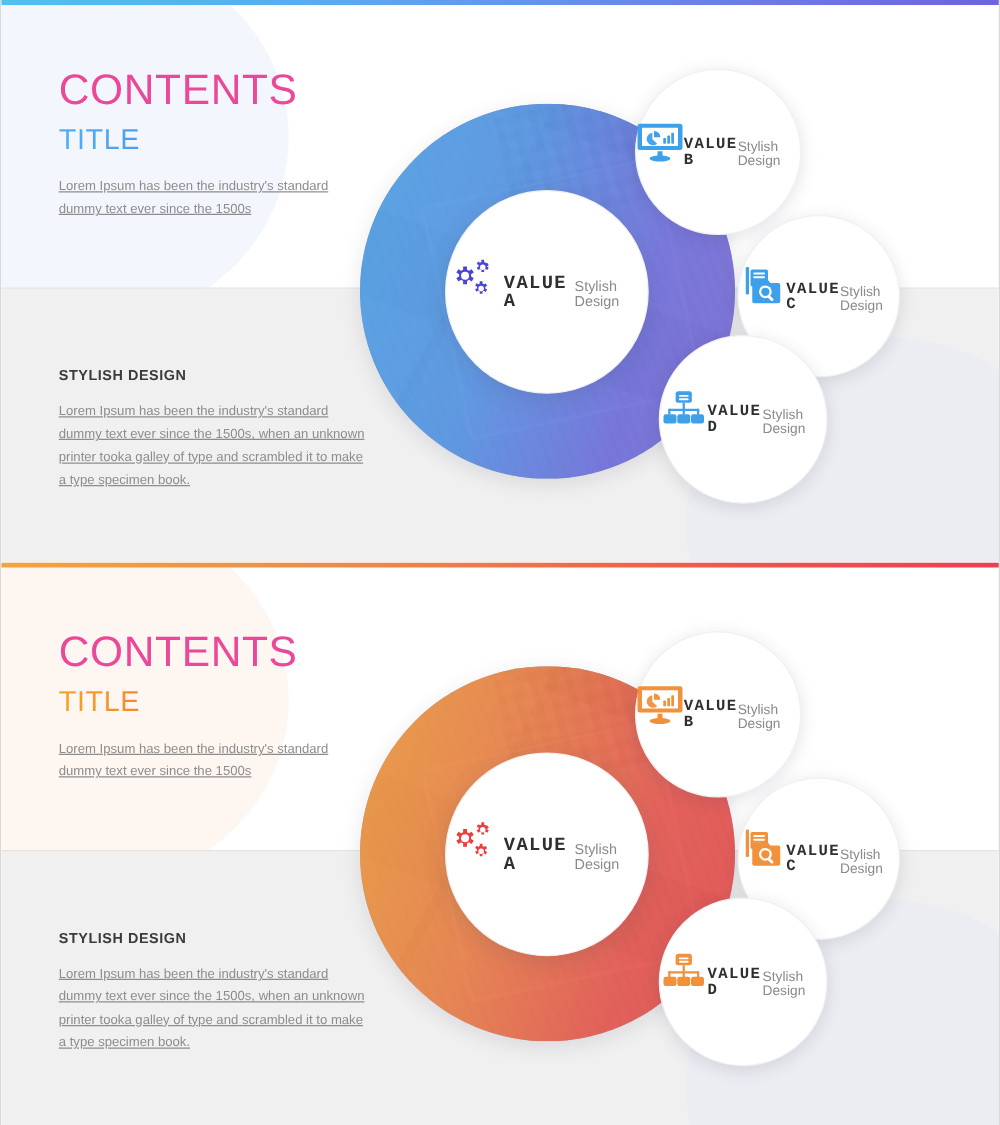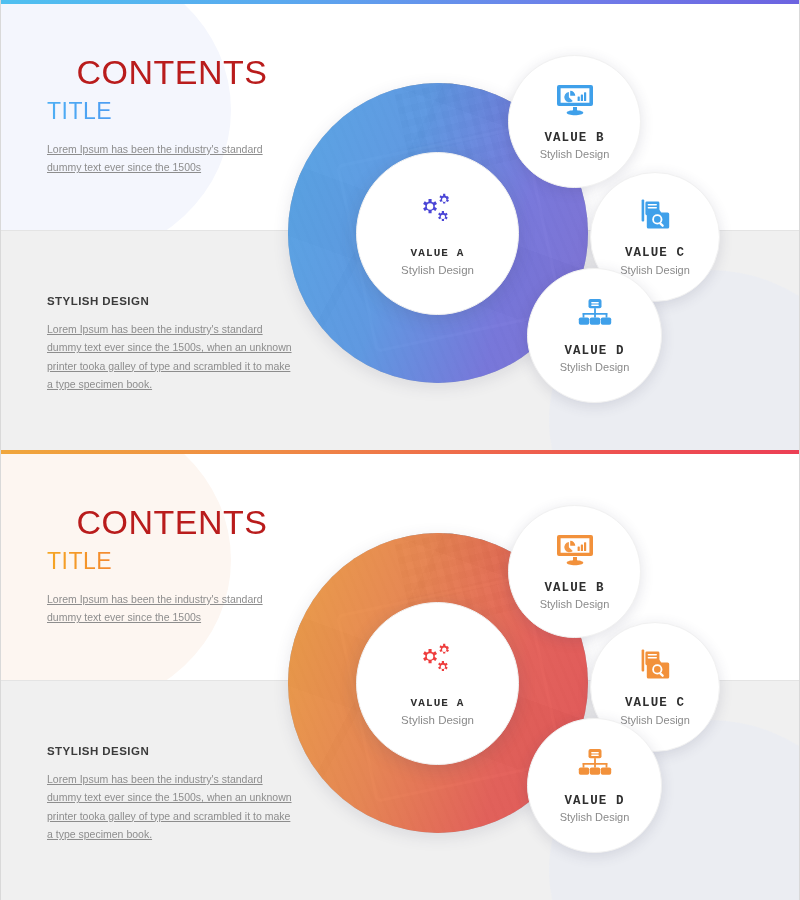--- a/index.html
+++ b/index.html
@@ -92,25 +92,24 @@
     width: 250px;
     z-index: 12;
   }
   .heading-block { top: 55px; }
   .sub-block { top: 295px; }
 
   .contents-word {
     font-size: 34px;
     font-weight: 400;
     letter-spacing: .5px;
-    color: #b91c1c;
+    color: #ec4899;
     line-height: 1.05;
     margin: 0;
     font-family: "Liberation Sans", sans-serif;
-    text-align: center;
   }
   .title-word {
     font-size: 23px;
     font-weight: 400;
     letter-spacing: .5px;
     line-height: 1.1;
     margin: 8px 0 0 0;
     -webkit-background-clip: text;
     background-clip: text;
     color: transparent;
@@ -190,21 +189,21 @@
   .tint-warm { background: linear-gradient(105deg, rgba(240,156,60,.90) 0%, rgba(238,128,70,.88) 38%, rgba(235,85,75,.86) 72%, rgba(234,74,74,.86) 100%); }
 
   
   .bubble {
     position: absolute;
     border-radius: 50%;
     background: #ffffff;
     box-shadow: 0 3px 14px rgba(60,60,90,.14);
     border: 1px solid #f1f1f1;
     display: flex;
-    flex-direction: column;
+    flex-direction: row;
     align-items: center;
     justify-content: center;
     z-index: 20;
     box-sizing: border-box;
   }
   .bubble-center {
     left: 355px; top: 152px;
     width: 163px; height: 163px;
     box-shadow: 0 4px 18px rgba(60,60,90,.16);
   }
@@ -219,21 +218,21 @@
   .bubble-center .bubble-icon { margin-bottom: 14px; }
 
   .bubble-label {
     font-size: 12.5px;
     font-weight: 700;
     letter-spacing: 1.1px;
     color: #2f2f2f;
     font-family: "Liberation Mono", "DejaVu Sans Mono", monospace;
     line-height: 1;
   }
-  .bubble-center .bubble-label { font-size: 11px; }
+  .bubble-center .bubble-label { font-size: 15px; }
   .bubble-sub {
     font-size: 11px;
     color: #8a8a8a;
     margin-top: 5px;
     font-family: "Liberation Sans", sans-serif;
     line-height: 1;
   }
   .bubble-center .bubble-sub { font-size: 11.5px; margin-top: 6px; }
 </style>
 </head>

